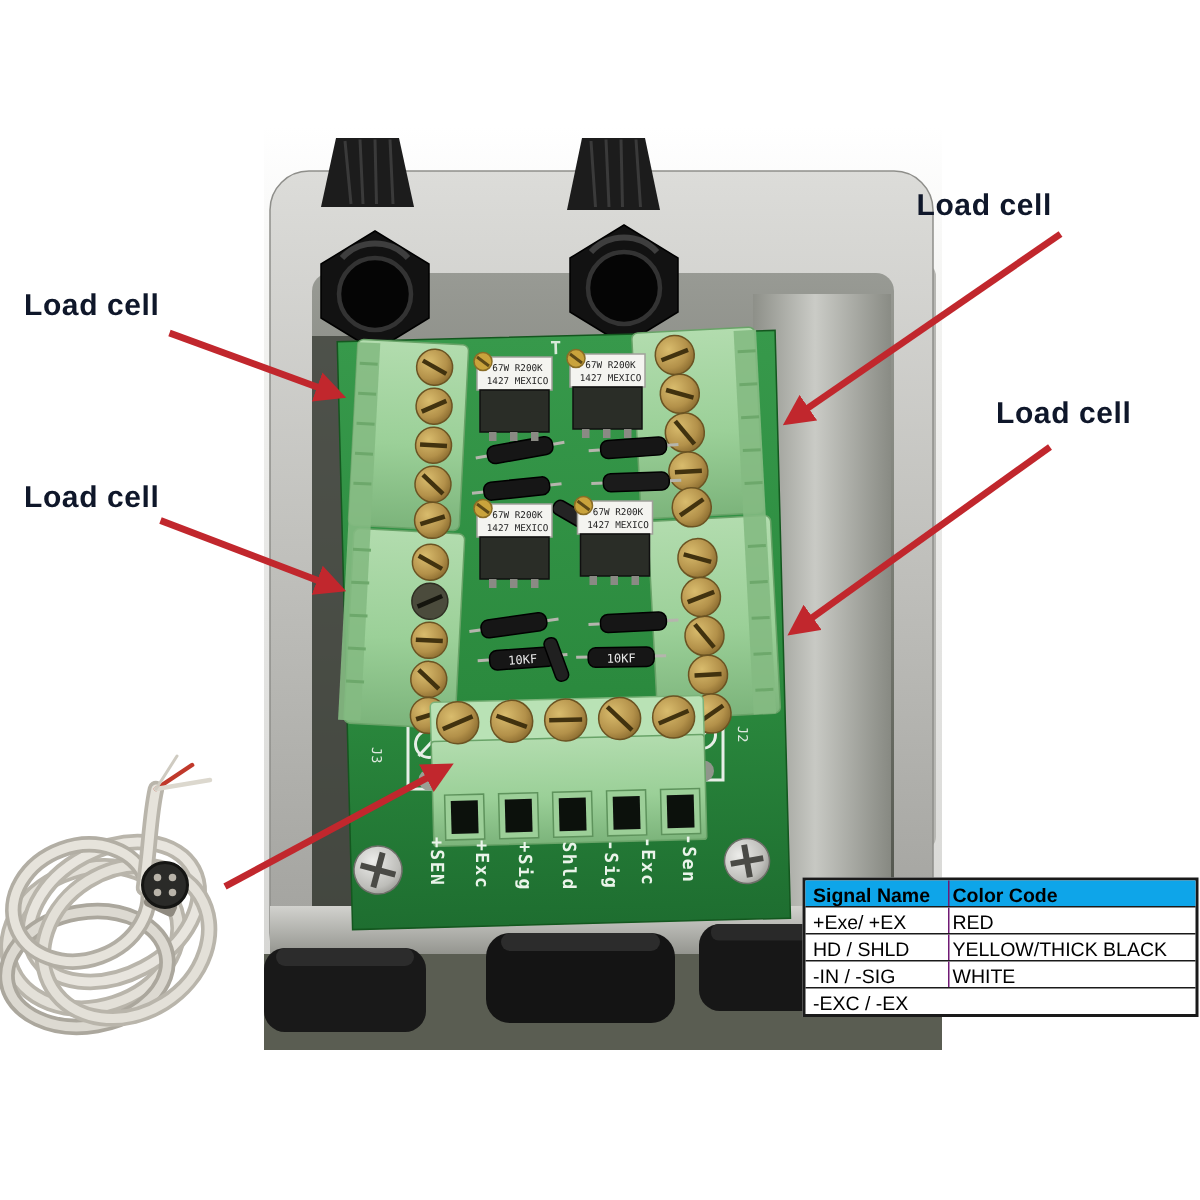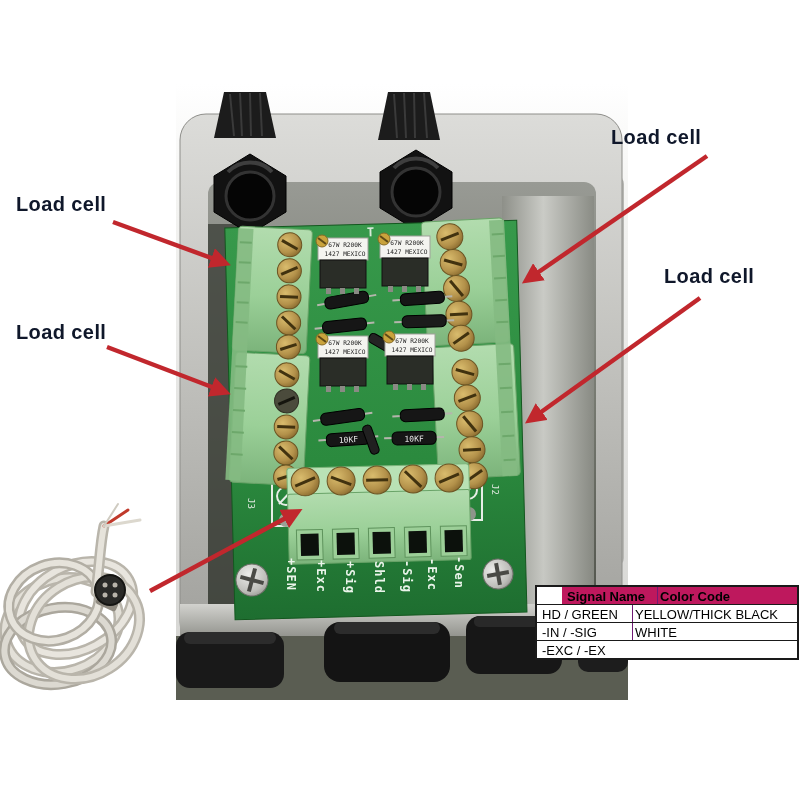--- a/index.html
+++ b/index.html
@@ -12,21 +12,21 @@
   .lc0{left:16px;top:193px;}
   .lc1{left:16px;top:321px;}
   .lc2{left:611px;top:126px;}
   .lc3{left:664px;top:265px;}
   .arrows{position:absolute;left:0;top:0;width:800px;height:800px;pointer-events:none;}
   
   .sigtable{position:absolute;left:535px;top:585px;width:260px;background:#ffffff;
             border:2px solid #1a1a1a;font-size:13px;color:#000;}
   .trow{display:flex;border-top:1px solid #1a1a1a;line-height:17px;height:17px;}
   .trow:first-child{border-top:none;}
-  .thead{background:#be185d;font-weight:bold;margin-left:25px;}
+  .thead{background:#0ea5e9;font-weight:bold;}
   .c1{width:90px;padding:1px 0 1px 5px;overflow:hidden;white-space:nowrap;}
   .c2{flex:1;border-left:1px solid #701a75;padding:1px 0 1px 2px;overflow:hidden;white-space:nowrap;}
 </style>
 </head>
 <body>
 
 <div id="canvas">
 
   <svg class="photo" viewBox="0 0 452 616">
     <defs>
@@ -447,21 +447,25 @@
     <line x1="700" y1="298" x2="530" y2="420" stroke="#c1272d" stroke-width="4.5" marker-end="url(#ah)"></line>
     <line x1="150" y1="591" x2="297" y2="512" stroke="#c1272d" stroke-width="4.5" marker-end="url(#ah)"></line>
   </svg>
 
   <div class="sigtable">
     <div class="trow thead">
       <div class="c1">Signal Name</div>
       <div class="c2">Color Code</div>
     </div>
     <div class="trow">
-      <div class="c1">HD / GREEN</div>
+      <div class="c1">+Exe/ +EX</div>
+      <div class="c2">RED</div>
+    </div>
+    <div class="trow">
+      <div class="c1">HD / SHLD</div>
       <div class="c2">YELLOW/THICK BLACK</div>
     </div>
     <div class="trow">
       <div class="c1">-IN / -SIG</div>
       <div class="c2">WHITE</div>
     </div>
     <div class="trow">
       <div class="c1">-EXC / -EX</div>
     </div>
   </div>

